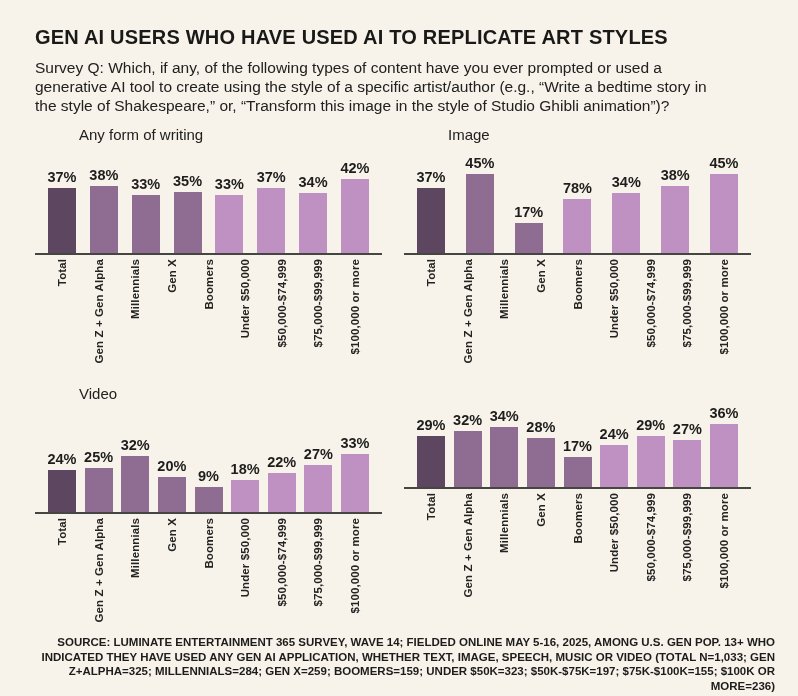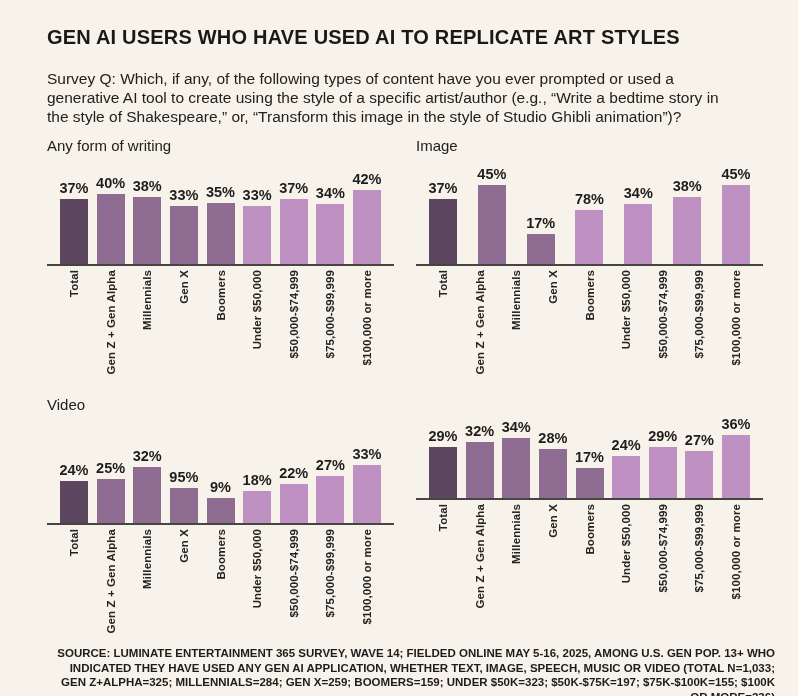--- a/index.html
+++ b/index.html
@@ -2,50 +2,51 @@
 <html><head>
 <meta charset="utf-8">
 <style>
   * { margin: 0; padding: 0; box-sizing: border-box; }
   html, body { width: 798px; height: 696px; overflow: hidden; }
   body {
     background: #f7f2ea;
     font-family: "Liberation Sans", "DejaVu Sans", sans-serif;
     color: #1d1d1b;
   }
-  .page { padding: 26px 23px 0 47px; height: 100%; }
+  .page { padding: 26px 23px 0 35px; height: 100%; }
 
   .page-title {
     font-size: 20px;
     font-weight: 800;
     letter-spacing: 0.2px;
     color: #191917;
   }
   .survey-question {
-    margin-top: 20px;
+    margin-top: 9px;
     font-size: 15.5px;
     line-height: 19px;
     max-width: 695px;
     color: #21211f;
   }
 
   .charts-grid {
     margin-top: 11px;
     display: grid;
     grid-template-columns: 347px 347px;
     column-gap: 22px;
     row-gap: 13px;
   }
   .chart-panel { width: 347px; }
   .chart-title {
     font-size: 15px;
     font-weight: 400;
     color: #21211f;
     height: 18px;
     margin-bottom: 7px;
+    margin-left: 44px;
   }
   .plot-area {
     height: 104px;
     display: flex;
     justify-content: space-between;
     align-items: flex-end;
     padding: 0 9px;
     border-bottom: 2px solid #454542;
   }
   .bar-slot {
@@ -108,24 +109,20 @@
 
   <div class="charts-grid">
       <div class="chart-panel">
         <div class="chart-title">Any form of writing</div>
         <div class="plot-area" style="border-bottom-color: rgb(69, 69, 66);">
           <div class="bar-slot">
             <div class="value-label">37%</div>
             <div class="bar" style="height: 65px; background: rgb(92, 70, 96);"></div>
           </div>
           <div class="bar-slot">
-            <div class="value-label">40%</div>
-            <div class="bar" style="height: 70px; background: rgb(143, 109, 146);"></div>
-          </div>
-          <div class="bar-slot">
             <div class="value-label">38%</div>
             <div class="bar" style="height: 67px; background: rgb(143, 109, 146);"></div>
           </div>
           <div class="bar-slot">
             <div class="value-label">33%</div>
             <div class="bar" style="height: 58px; background: rgb(143, 109, 146);"></div>
           </div>
           <div class="bar-slot">
             <div class="value-label">35%</div>
             <div class="bar" style="height: 61px; background: rgb(143, 109, 146);"></div>
@@ -248,21 +245,21 @@
           </div>
           <div class="bar-slot">
             <div class="value-label">25%</div>
             <div class="bar" style="height: 44px; background: rgb(143, 109, 146);"></div>
           </div>
           <div class="bar-slot">
             <div class="value-label">32%</div>
             <div class="bar" style="height: 56px; background: rgb(143, 109, 146);"></div>
           </div>
           <div class="bar-slot">
-            <div class="value-label">95%</div>
+            <div class="value-label">20%</div>
             <div class="bar" style="height: 35px; background: rgb(143, 109, 146);"></div>
           </div>
           <div class="bar-slot">
             <div class="value-label">9%</div>
             <div class="bar" style="height: 25px; background: rgb(143, 109, 146);"></div>
           </div>
           <div class="bar-slot">
             <div class="value-label">18%</div>
             <div class="bar" style="height: 32px; background: rgb(191, 145, 195);"></div>
           </div>

